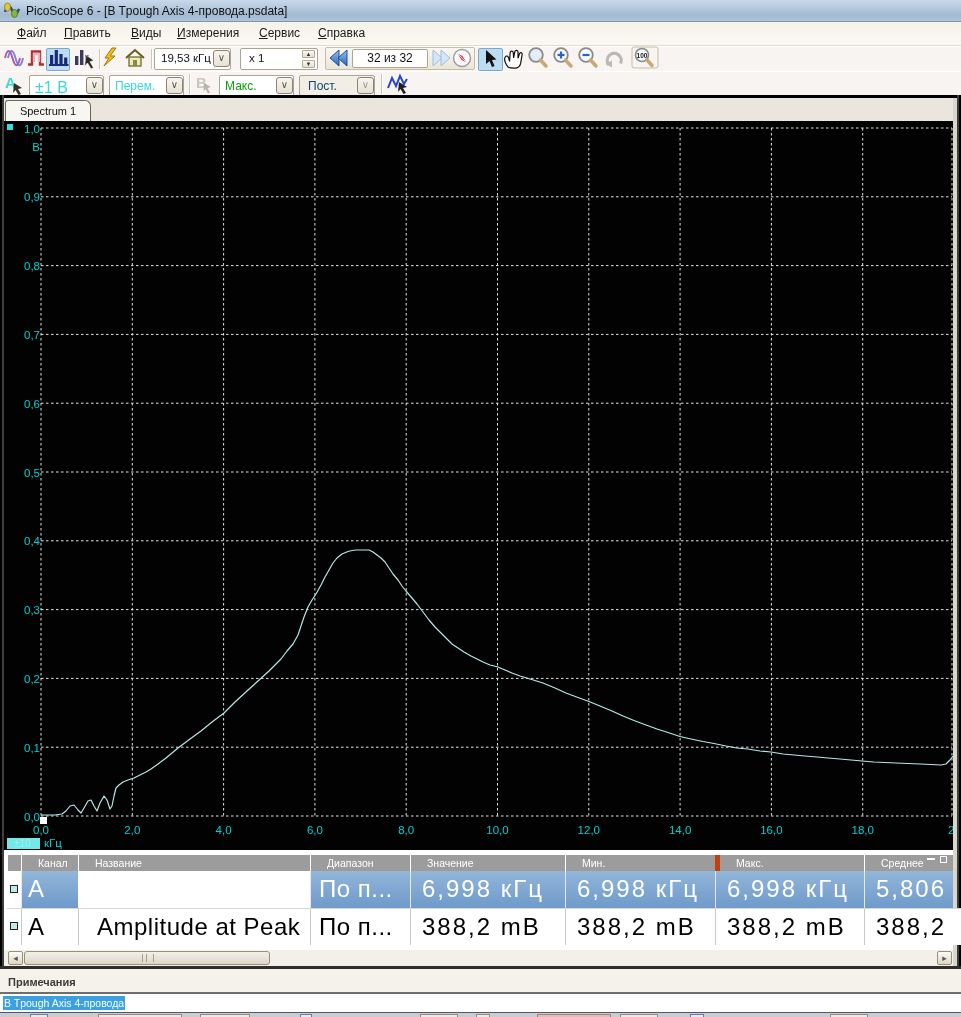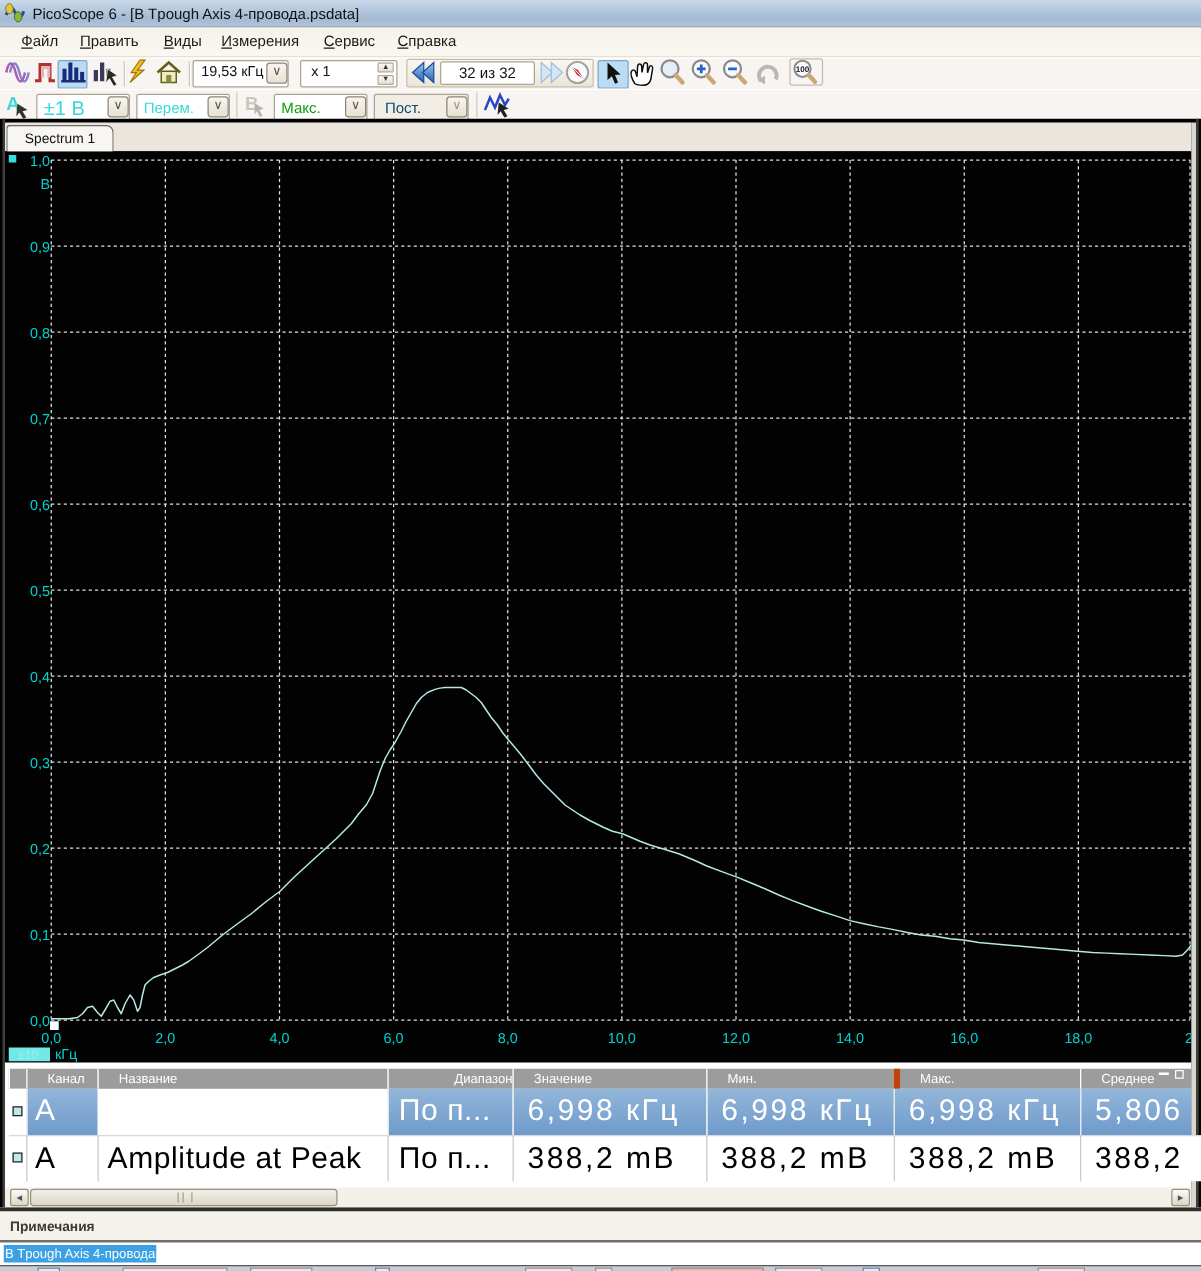--- a/index.html
+++ b/index.html
@@ -171,37 +171,37 @@
 <text x="10" y="726" fill="#9aefef" font-size="10" font-family="Liberation Sans,sans-serif">±10</text>
 <rect x="3" y="3" width="6" height="6" fill="#35dede"></rect>
 <rect x="36" y="696" width="7" height="7" fill="#fff"></rect>
 <polyline points="37,694 51,694 58,693 62,690 66,685 70,684 74,689 77,692 80,687 84,680 87,679 90,685 93,690 96,682 100,675 103,679 106,688 108,685 110,675 112,667 115,664 119,661 124,659 130,657 136,654 142,651 147,648 154,643 162,637 174,627 186,618 197,610 208,601 220,592 231,581 243,570 254,560 265,550 277,538 283,530 289,523 294,514 300,496 304,486 308,479 312,473 317,464 321,456 325,449 329,442 333,437 338,433 344,430.5 348,429.5 352,429 365,429 369,431 373,434 377,437 381,441 385,447 389,453 394,459 398,465 402,470 408,477 413,483 419,491 425,499 431,506 437,512 442,517 448,523 454,527 460,531 467,535 473,538 479,541 486,544 494,546 501,549 508,552 516,555 526,558 539,562 551,567 562,572 574,576.5 585,580.5 596,585 608,590 619,595 630,599.5 642,604 653,608 664,611.5 676,615.5 687,618 699,620.5 710,622.5 722,625 733,627 744,628 756,630 767,631 779,633 790,634 801,635 813,636 824,637 836,638 847,639 858,640 870,641 881,641.5 892,642 904,642.5 916,643 927,643.5 937,644 942,643 946,639 949,635" fill="none" stroke="#b5e8e6" stroke-width="1.2" stroke-linejoin="round"></polyline>
 </svg>
 
 <div class="abs" id="mpanel">
 <div class="hdr" style="left:3px;width:14px;"></div>
 <div class="hdr" style="left:17px;width:57px;border-left:1px solid #fff;">Канал</div>
 <div class="hdr" style="left:74px;width:232px;border-left:1px solid #fff;">Название</div>
-<div class="hdr" style="left:306px;width:100px;border-left:1px solid #fff;text-align:right;">Диапазон</div>
+<div class="hdr" style="left:306px;width:100px;border-left:1px solid #fff;">Диапазон</div>
 <div class="hdr" style="left:406px;width:155px;border-left:1px solid #fff;">Значение</div>
 <div class="hdr" style="left:561px;width:150px;border-left:1px solid #fff;">Мин.</div>
 <div class="hdr" style="left:711px;width:149px;border-left:5px solid #c2410c;">Макс.</div>
 <div class="hdr" style="left:860px;width:89px;border-left:1px solid #fff;">Среднее</div>
 <div style="position:absolute;left:923px;top:8px;width:8px;height:2px;background:#fff"></div>
 <div style="position:absolute;left:936px;top:6px;width:7px;height:7px;border:1px solid #fff;box-sizing:border-box"></div>
 <div class="r1" style="left:3px;width:14px;background:#fff;border-left:none"></div>
 <div class="r1 big" style="left:17px;width:57px;padding-left:6px;box-sizing:border-box">A</div>
 <div class="r1 big" style="left:306px;width:100px;padding-left:8px;box-sizing:border-box">По п...</div>
 <div class="r1 big num" style="left:406px;width:155px;padding-left:11px;box-sizing:border-box">6,998 кГц</div>
 <div class="r1 big num" style="left:561px;width:150px;padding-left:11px;box-sizing:border-box">6,998 кГц</div>
 <div class="r1 big num" style="left:711px;width:149px;padding-left:11px;box-sizing:border-box">6,998 кГц</div>
 <div class="r1 big num" style="left:860px;width:89px;padding-left:11px;box-sizing:border-box">5,806</div>
 <div class="r2" style="left:3px;width:14px;background:#fff;border-left:none"></div>
 <div class="r2 big" style="left:17px;width:57px;padding-left:6px;box-sizing:border-box">A</div>
-<div class="r2 big" style="left:74px;width:232px;padding-left:7px;box-sizing:border-box">Amplitude at Peak</div>
+<div class="r2 big" style="left:74px;width:232px;padding-left:18px;box-sizing:border-box">Amplitude at Peak</div>
 <div class="r2 big" style="left:306px;width:100px;padding-left:8px;box-sizing:border-box">По п...</div>
 <div class="r2 big num" style="left:406px;width:155px;padding-left:11px;box-sizing:border-box">388,2 mB</div>
 <div class="r2 big num" style="left:561px;width:150px;padding-left:11px;box-sizing:border-box">388,2 mB</div>
 <div class="r2 big num" style="left:711px;width:149px;padding-left:11px;box-sizing:border-box">388,2 mB</div>
 <div class="r2 big num" style="left:860px;width:111px;padding-left:11px;box-sizing:border-box">388,2</div>
 <div style="position:absolute;left:6px;top:35px;width:8px;height:8px;border:1px solid #222;background:#bfeaea;box-sizing:border-box"></div>
 <div style="position:absolute;left:6px;top:72px;width:8px;height:8px;border:1px solid #222;background:#bfeaea;box-sizing:border-box"></div>
 </div>
 
 <div class="abs" id="hscroll">

